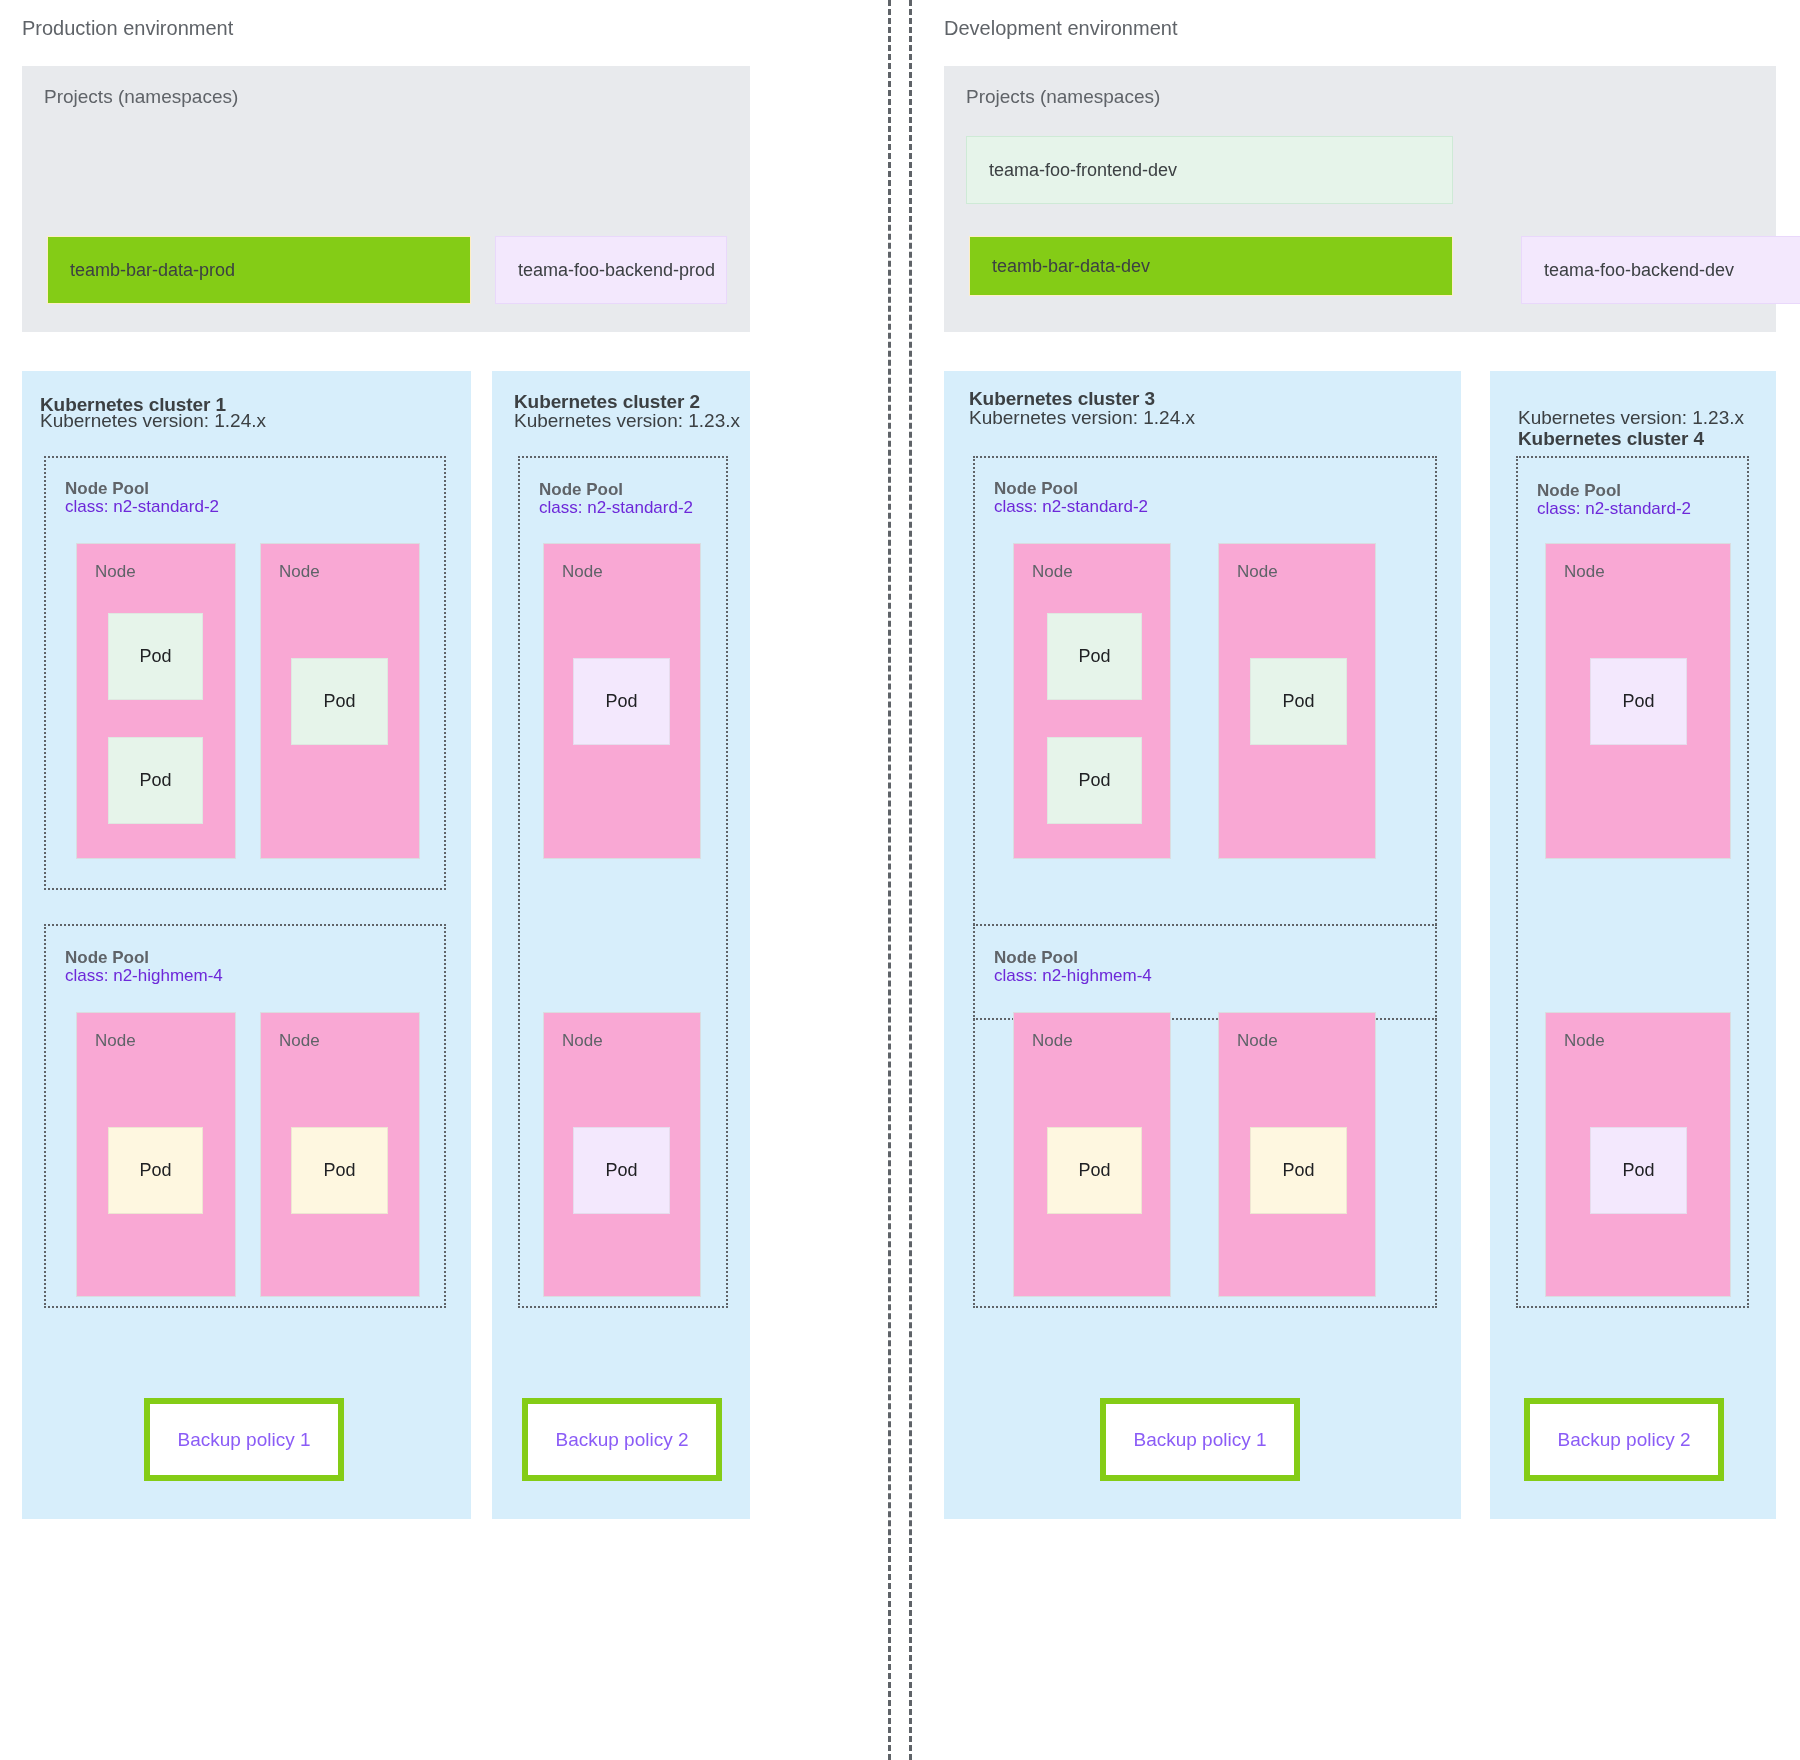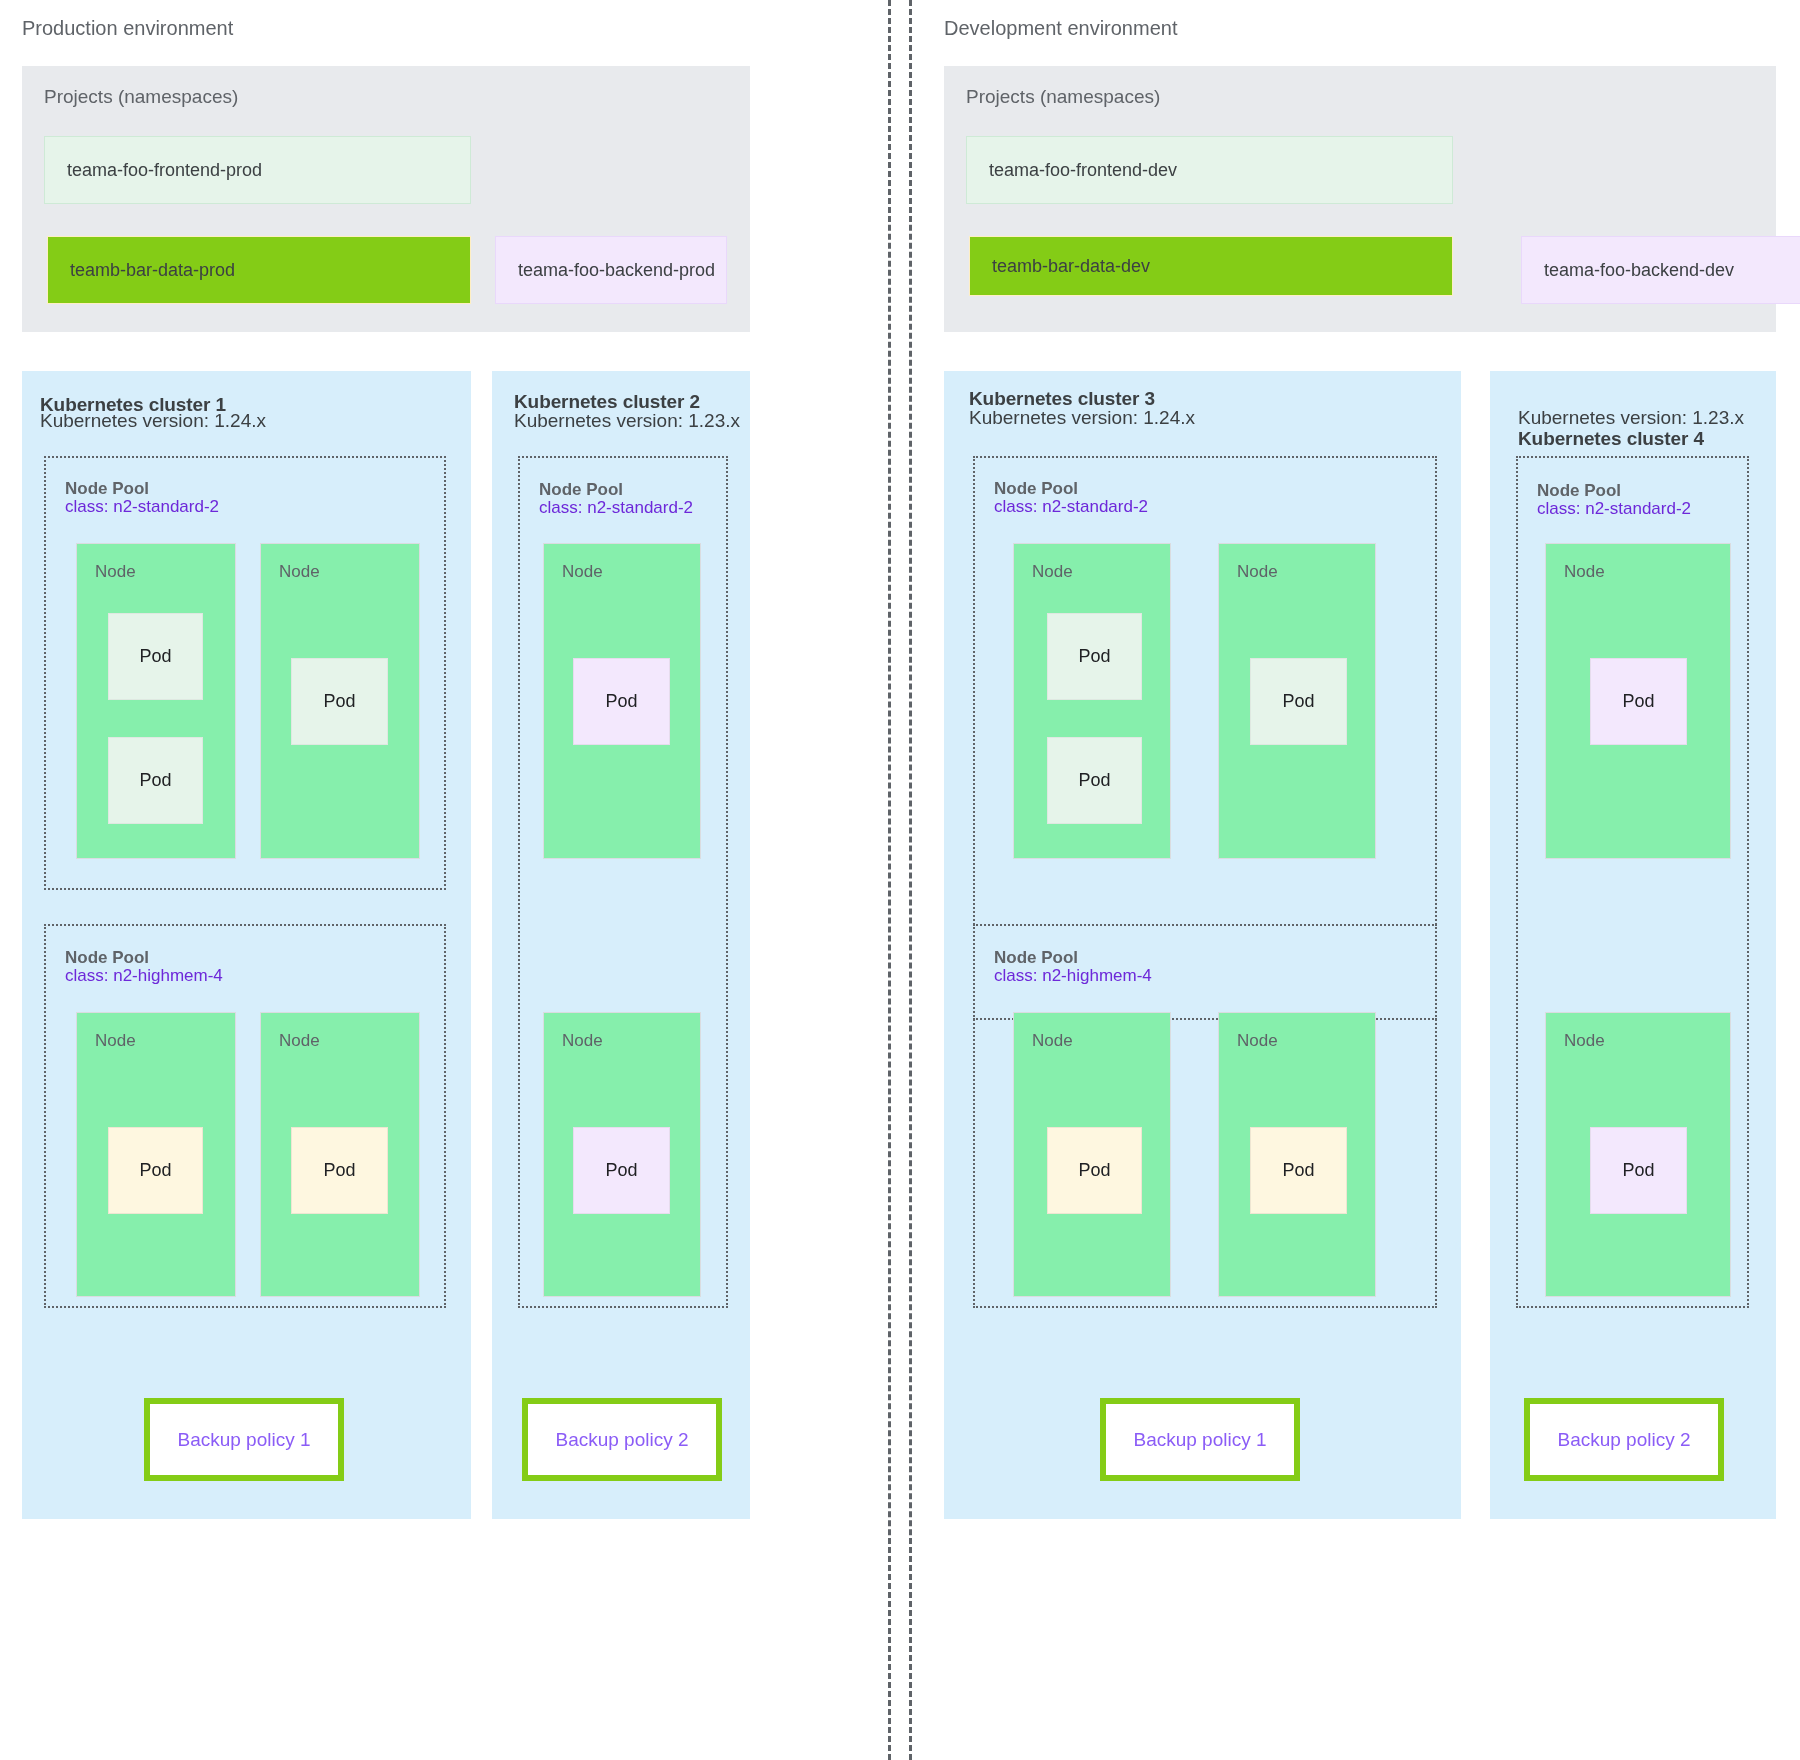--- a/index.html
+++ b/index.html
@@ -90,21 +90,21 @@
   }
   .np-class {
     position: absolute;
     font-size: 17px;
     color: #6d28d9;
     white-space: nowrap;
   }
 
   
   .node {
-    background: #86efac;
+    background: #f9a8d4;
     border: 1px solid #dadce0;
   }
   .node-label {
     position: absolute;
     left: 18px;
     top: 18px;
     font-size: 17px;
     color: #5f6368;
   }
 
@@ -133,21 +133,20 @@
   }
 </style>
 </head>
 <body>
 
 <div class="abs env-title" style="left:22px; top:16px;">Production environment</div>
 
 <div class="abs projects-panel" style="left:22px; top:66px; width:728px; height:266px;">
   <div class="projects-label">Projects (namespaces)</div>
 
-  <div class="abs ns-box ns-green" style="left:22px; top:70px; width:427px; height:68px;">teama-foo-frontend-prod</div>
 
   <div class="abs ns-box ns-yellow" style="left:25px; top:170px; width:424px; height:68px;">teamb-bar-data-prod</div>
 
   <div class="abs ns-box ns-purple" style="left:473px; top:170px; width:232px; height:68px;">teama-foo-backend-prod</div>
 </div>
 
 <div class="abs cluster" style="left:22px; top:371px; width:449px; height:1148px;"></div>
 
 <div class="abs cluster-title" style="left:40px; top:394px;">Kubernetes cluster 1</div>
 <div class="abs cluster-version" style="left:40px; top:410px;">Kubernetes version: 1.24.x</div>

